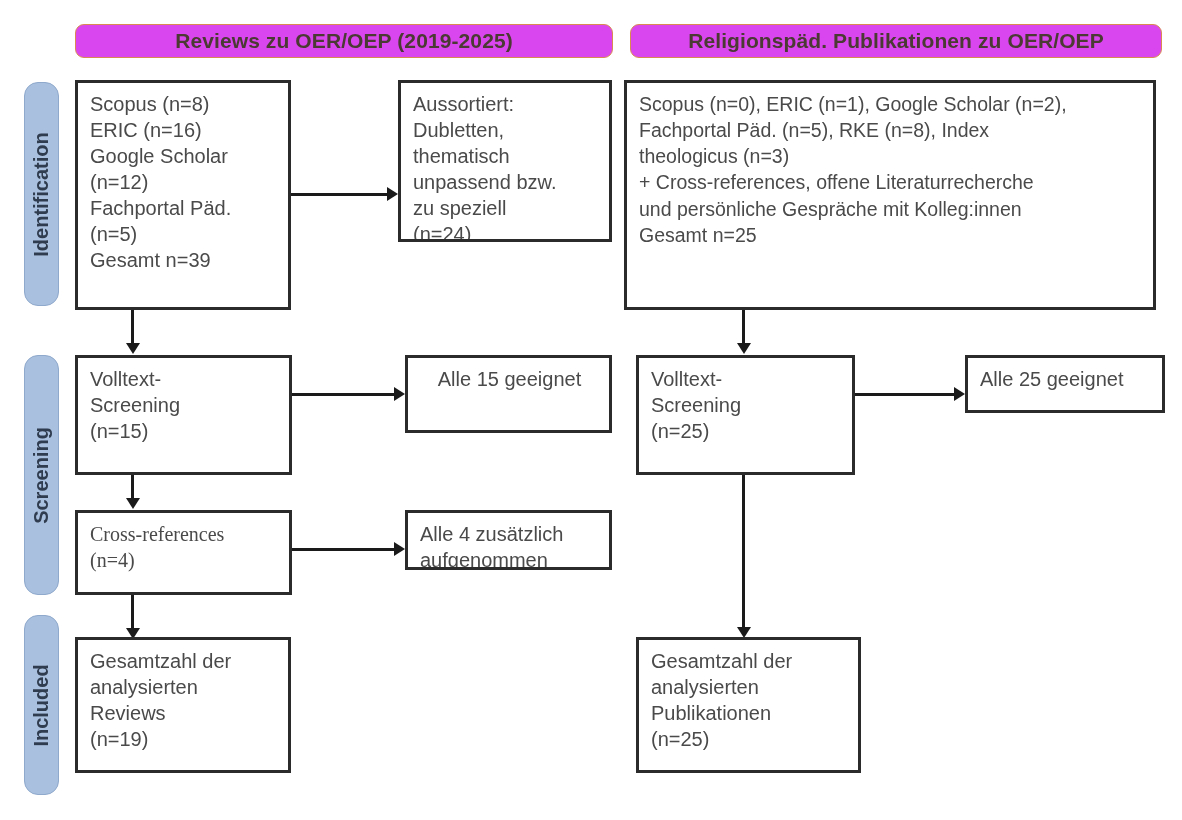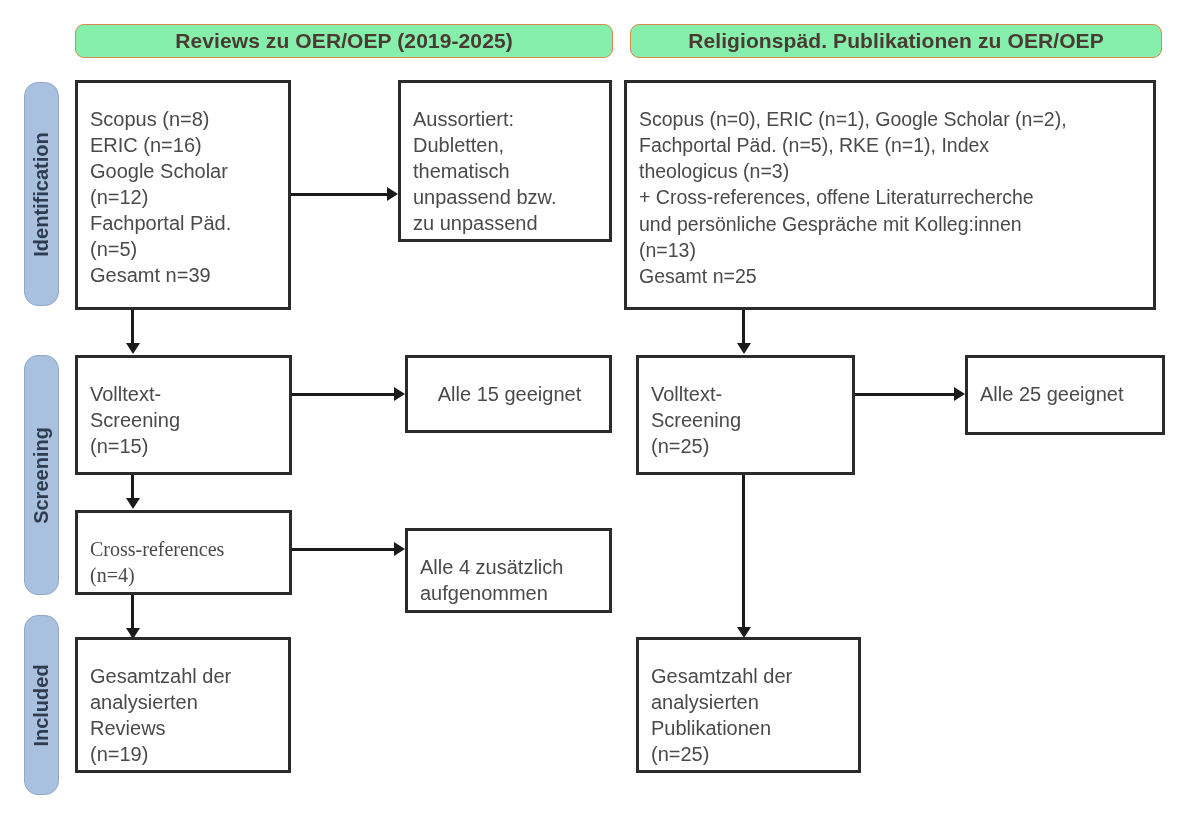--- a/index.html
+++ b/index.html
@@ -17,21 +17,21 @@
     width: 1182px;
     height: 820px;
     background: #ffffff;
     overflow: hidden;
   }
 
   
   .col-header {
     position: absolute;
     box-sizing: border-box;
-    background: #86efac;
+    background: #d946ef;
     border: 1px solid #d98a52;
     border-radius: 9px;
     display: flex;
     align-items: center;
     justify-content: center;
     font-size: 21px;
     font-weight: bold;
     color: #4a3a33;
     letter-spacing: 0.1px;
     white-space: nowrap;
@@ -56,21 +56,21 @@
     font-weight: bold;
     color: #2f3b4e;
   }
 
   
   .box {
     position: absolute;
     box-sizing: border-box;
     background: #ffffff;
     border: 3px solid #2b2b2b;
-    padding: 23px 10px 4px 12px;
+    padding: 8px 10px 4px 12px;
     font-size: 20px;
     line-height: 1.30;
     color: #4a4a4a;
     overflow: hidden;
   }
   .box.wide { font-size: 19.5px; line-height: 1.34; }
   .box .ln { display: block; white-space: nowrap; }
 
   
   .conn {
@@ -127,21 +127,21 @@
     <span class="ln">Fachportal Päd.</span>
     <span class="ln">(n=5)</span>
     <span class="ln">Gesamt n=39</span>
   </div>
 
   <div class="box" style="left:398px; top:80px; width:214px; height:162px;">
     <span class="ln">Aussortiert:</span>
     <span class="ln">Dubletten,</span>
     <span class="ln">thematisch</span>
     <span class="ln">unpassend bzw.</span>
-    <span class="ln">zu unpassend</span>
+    <span class="ln">zu speziell</span>
     <span class="ln">(n=24)</span>
   </div>
 
   <div class="conn h" style="left:291px; top:193px; width:96px;"></div>
   <div class="arrow-right" style="left:387px; top:187px;"></div>
 
   <div class="conn v" style="left:131px; top:310px; width:3px; height:33px;"></div>
   <div class="arrow-down" style="left:126px; top:343px;"></div>
 
   <div class="box" style="left:75px; top:355px; width:217px; height:120px;">
@@ -158,58 +158,57 @@
   <div class="arrow-right" style="left:394px; top:387px;"></div>
 
   <div class="conn v" style="left:131px; top:475px; width:3px; height:23px;"></div>
   <div class="arrow-down" style="left:126px; top:498px;"></div>
 
   <div class="box" style="left:75px; top:510px; width:217px; height:85px;font-family:Liberation Serif, serif;">
     <span class="ln">Cross-references</span>
     <span class="ln">(n=4)</span>
   </div>
 
-  <div class="box" style="left:405px; top:510px; width:207px; height:85px;margin-top:18px;">
+  <div class="box" style="left:405px; top:510px; width:207px; height:60px;">
     <span class="ln">Alle 4 zusätzlich</span>
     <span class="ln">aufgenommen</span>
   </div>
 
   <div class="conn h" style="left:292px; top:548px; width:102px;"></div>
   <div class="arrow-right" style="left:394px; top:542px;"></div>
 
   <div class="conn v" style="left:131px; top:595px; width:3px; height:33px;"></div>
   <div class="arrow-down" style="left:126px; top:628px;"></div>
 
   <div class="box" style="left:75px; top:637px; width:216px; height:136px;">
     <span class="ln">Gesamtzahl der</span>
     <span class="ln">analysierten</span>
     <span class="ln">Reviews</span>
     <span class="ln">(n=19)</span>
   </div>
 
   <div class="box wide" style="left:624px; top:80px; width:532px; height:230px;">
     <span class="ln">Scopus (n=0), ERIC (n=1), Google Scholar (n=2),</span>
-    <span class="ln">Fachportal Päd. (n=5), RKE (n=1), Index</span>
+    <span class="ln">Fachportal Päd. (n=5), RKE (n=8), Index</span>
     <span class="ln">theologicus (n=3)</span>
     <span class="ln">+ Cross-references, offene Literaturrecherche</span>
     <span class="ln">und persönliche Gespräche mit Kolleg:innen</span>
-    <span class="ln">(n=13)</span>
     <span class="ln">Gesamt n=25</span>
   </div>
 
   <div class="conn v" style="left:742px; top:310px; width:3px; height:33px;"></div>
   <div class="arrow-down" style="left:737px; top:343px;"></div>
 
   <div class="box" style="left:636px; top:355px; width:219px; height:120px;">
     <span class="ln">Volltext-</span>
     <span class="ln">Screening</span>
     <span class="ln">(n=25)</span>
   </div>
 
-  <div class="box" style="left:965px; top:355px; width:200px; height:80px;">
+  <div class="box" style="left:965px; top:355px; width:200px; height:58px;">
     <span class="ln">Alle 25 geeignet</span>
   </div>
 
   <div class="conn h" style="left:855px; top:393px; width:99px;"></div>
   <div class="arrow-right" style="left:954px; top:387px;"></div>
 
   <div class="conn v" style="left:742px; top:475px; width:3px; height:152px;"></div>
   <div class="arrow-down" style="left:737px; top:627px;"></div>
 
   <div class="box" style="left:636px; top:637px; width:225px; height:136px;">

